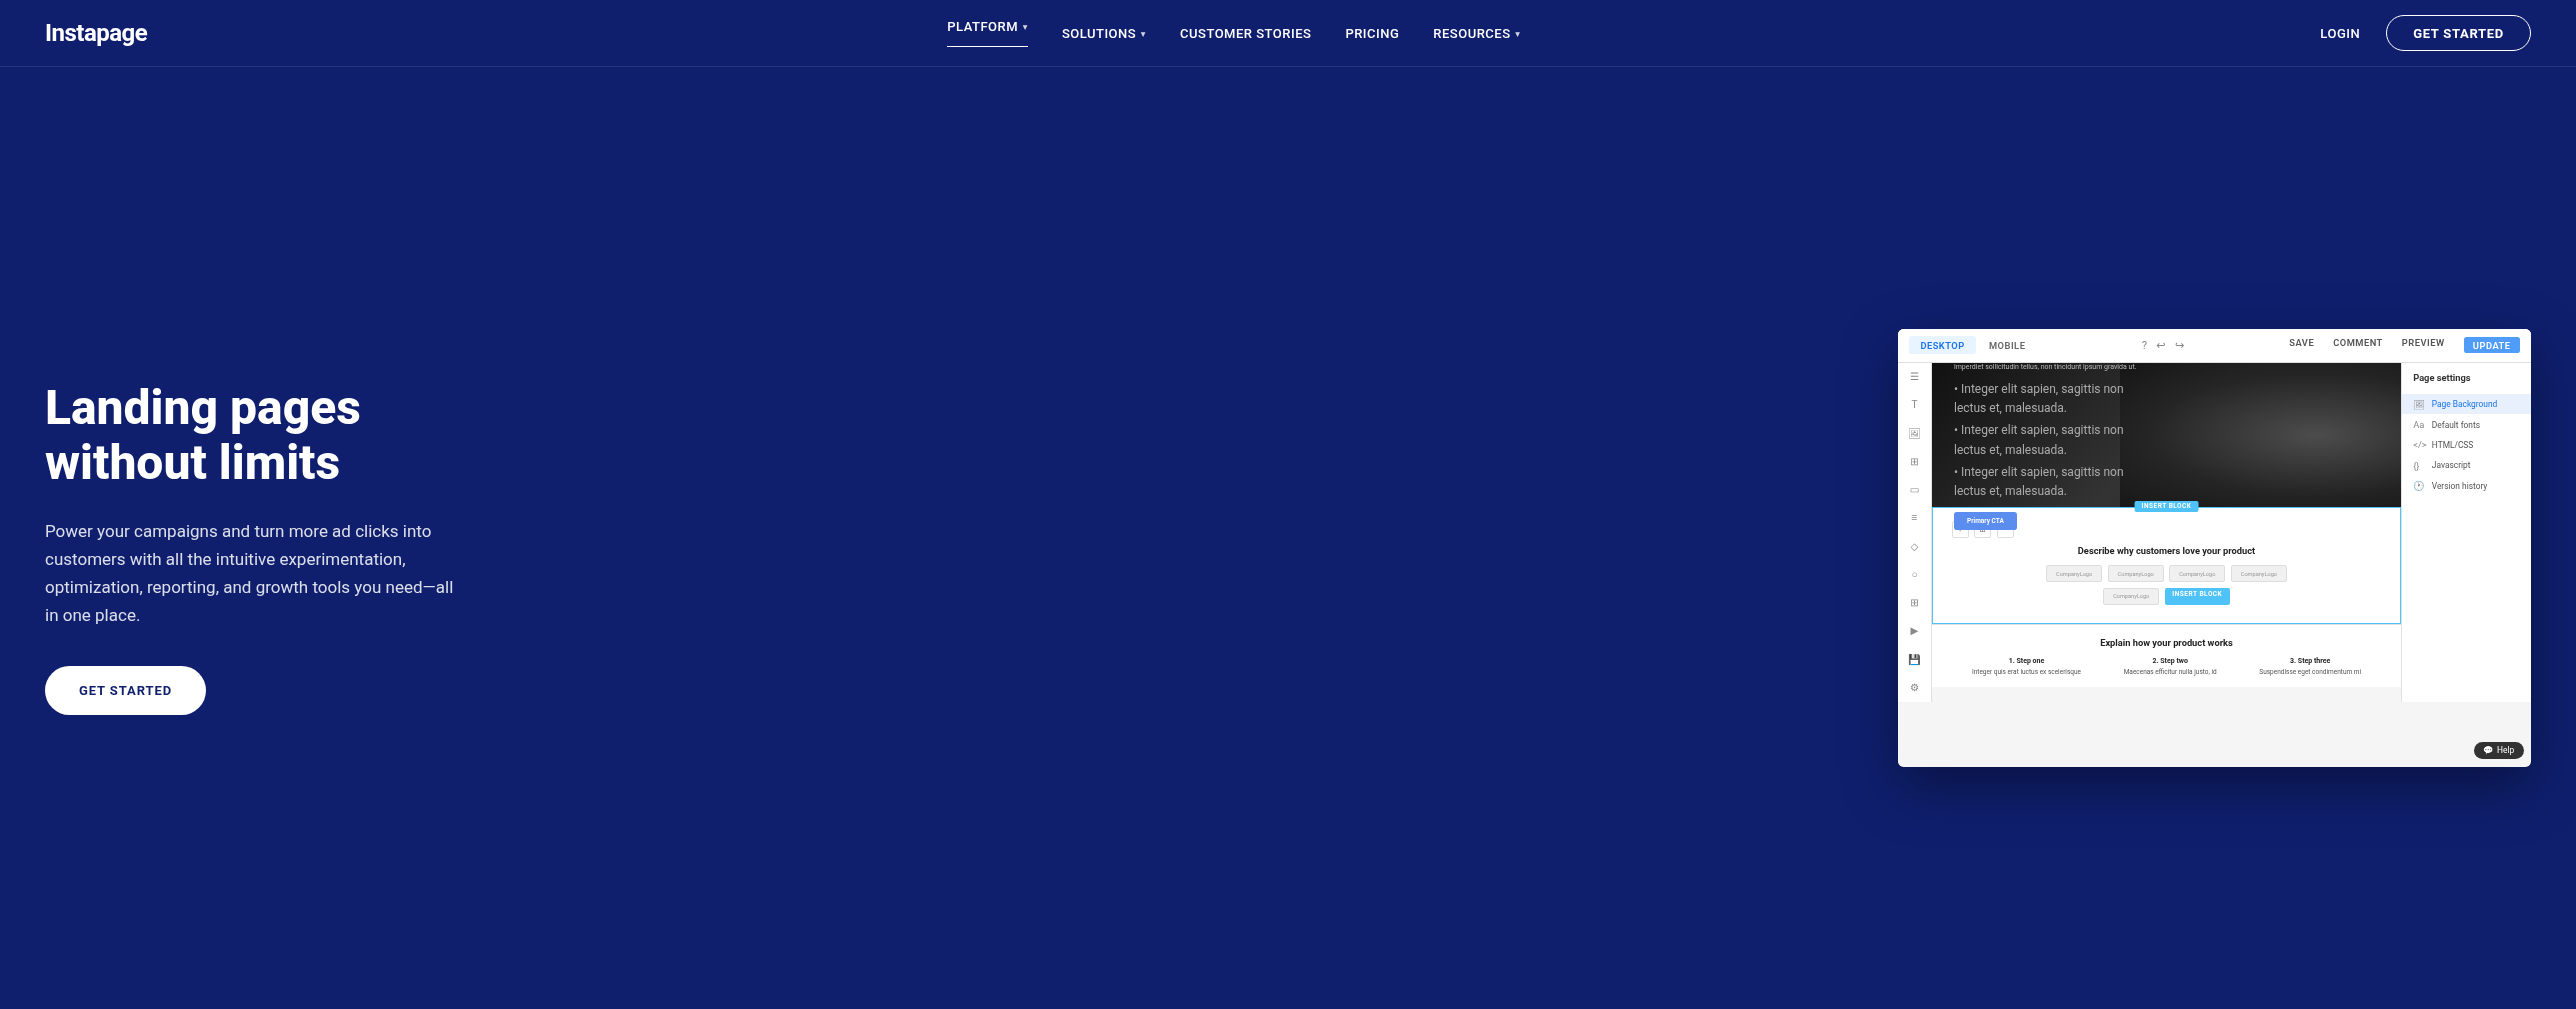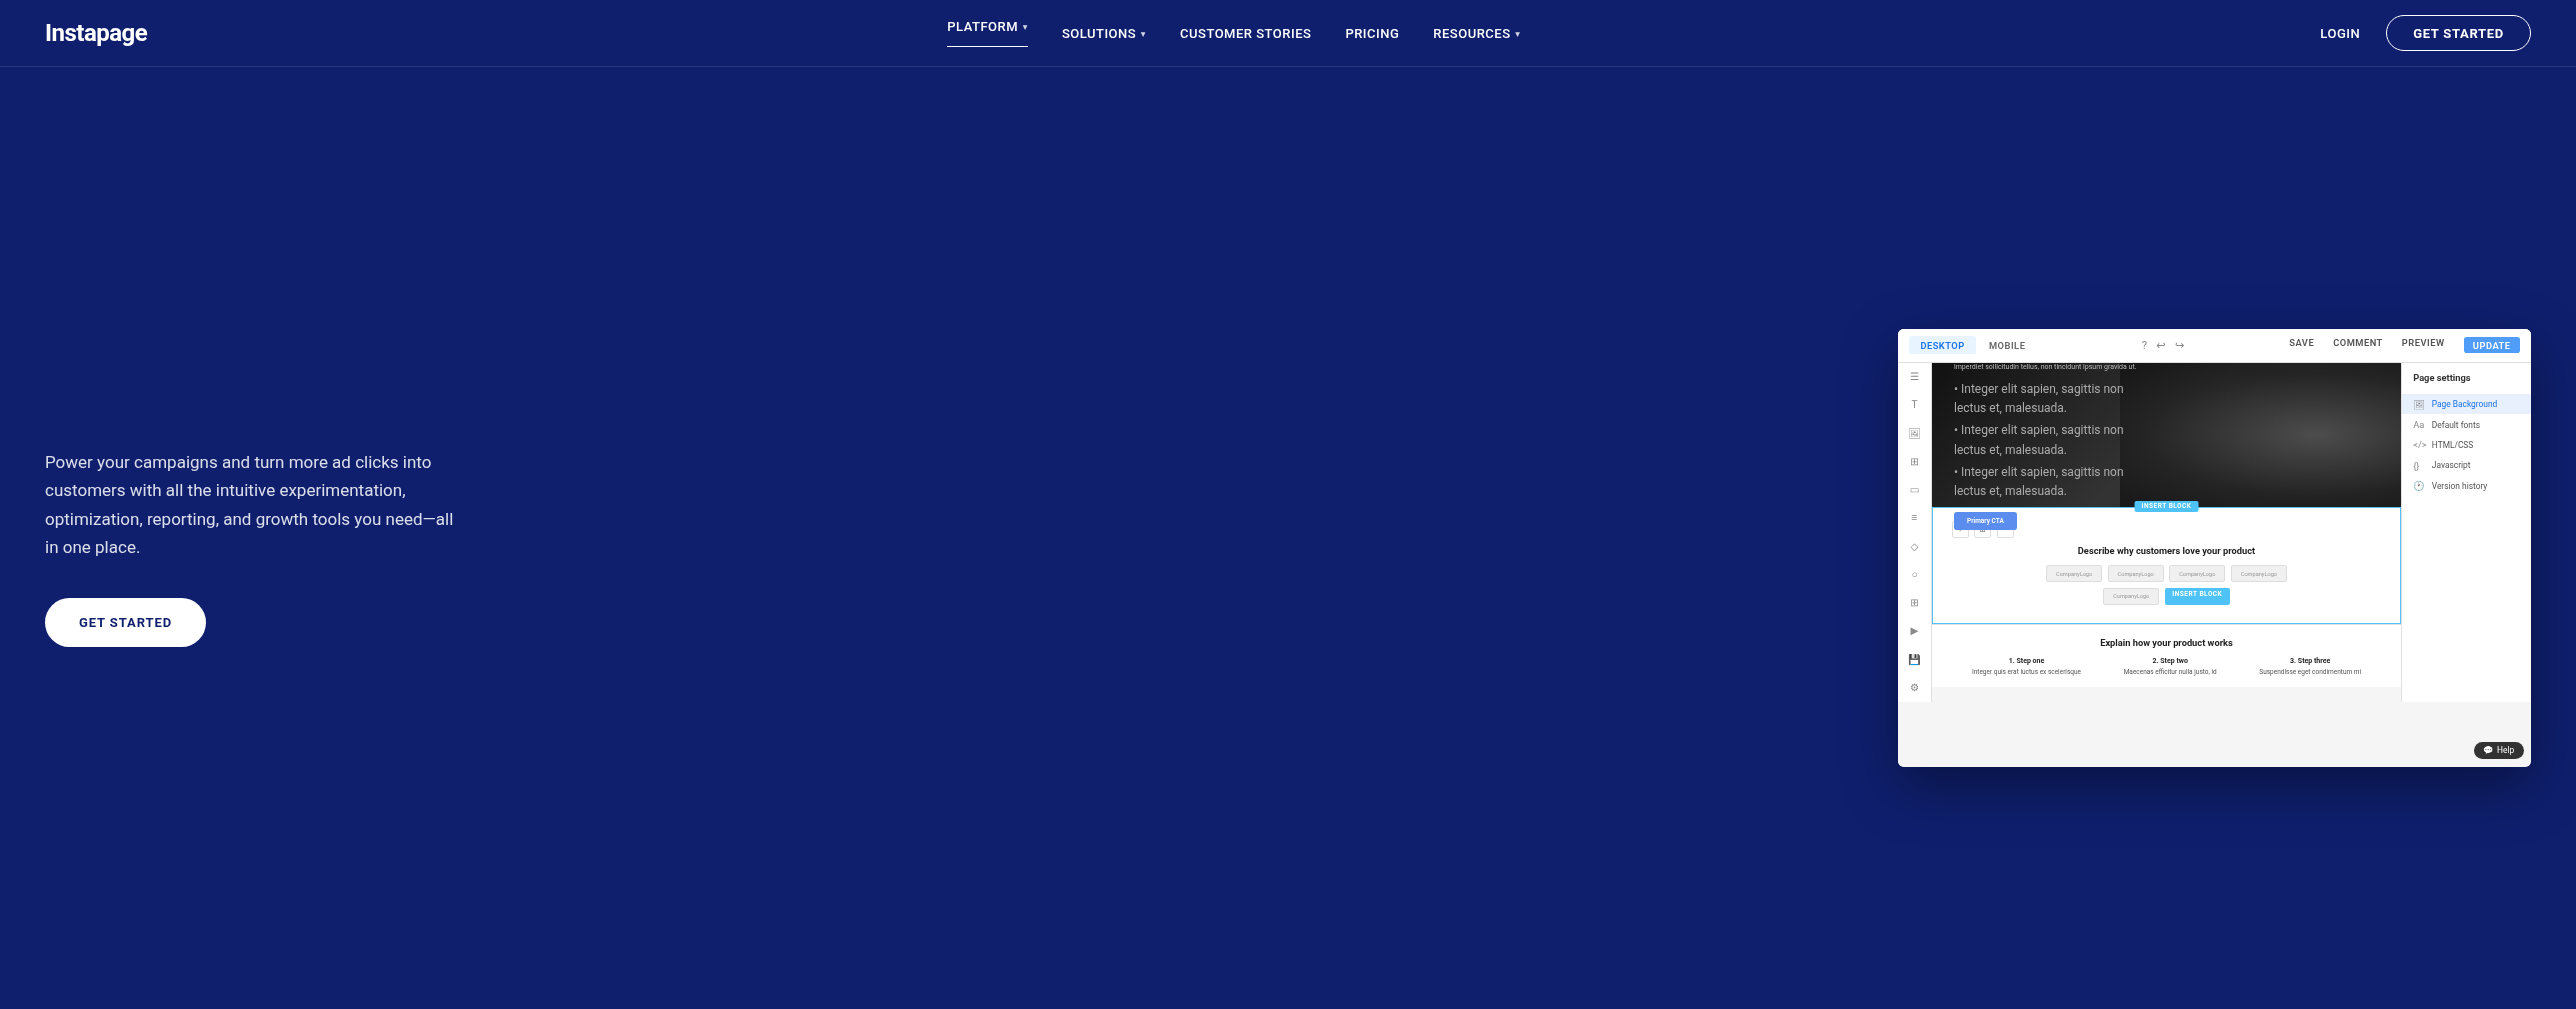--- a/index.html
+++ b/index.html
@@ -507,20 +507,21 @@
 
   <div class="nav-right">
     <a href="#" class="nav-login">LOGIN</a>
     <a href="#" class="nav-cta">GET STARTED</a>
   </div>
 </nav>
 
 <section class="hero">
 
   <div class="hero-text">
+    <h1 class="hero-heading">Landing pages without limits</h1>
     <p class="hero-subtext">Power your campaigns and turn more ad clicks into customers with all the intuitive experimentation, optimization, reporting, and growth tools you need—all in one place.</p>
     <a href="#" class="hero-btn">GET STARTED</a>
   </div>
 
   <div class="hero-editor">
     <div class="editor-window">
 
       <div class="editor-topbar">
         <div class="editor-tabs">
           <span class="editor-tab active">DESKTOP</span>

